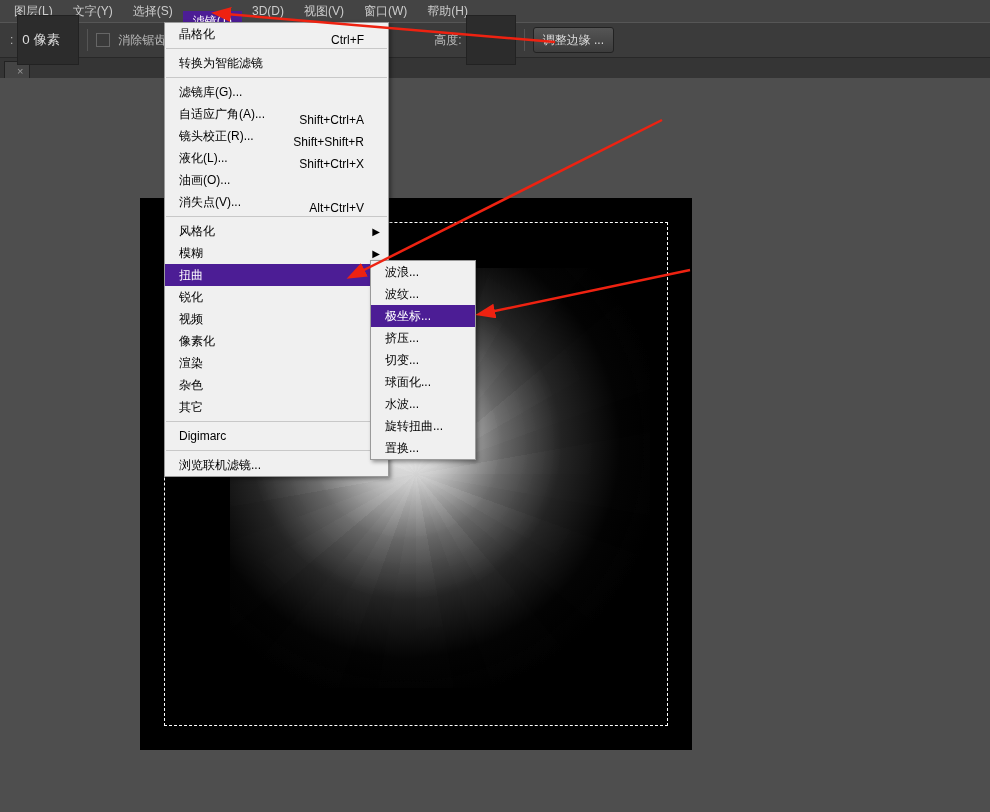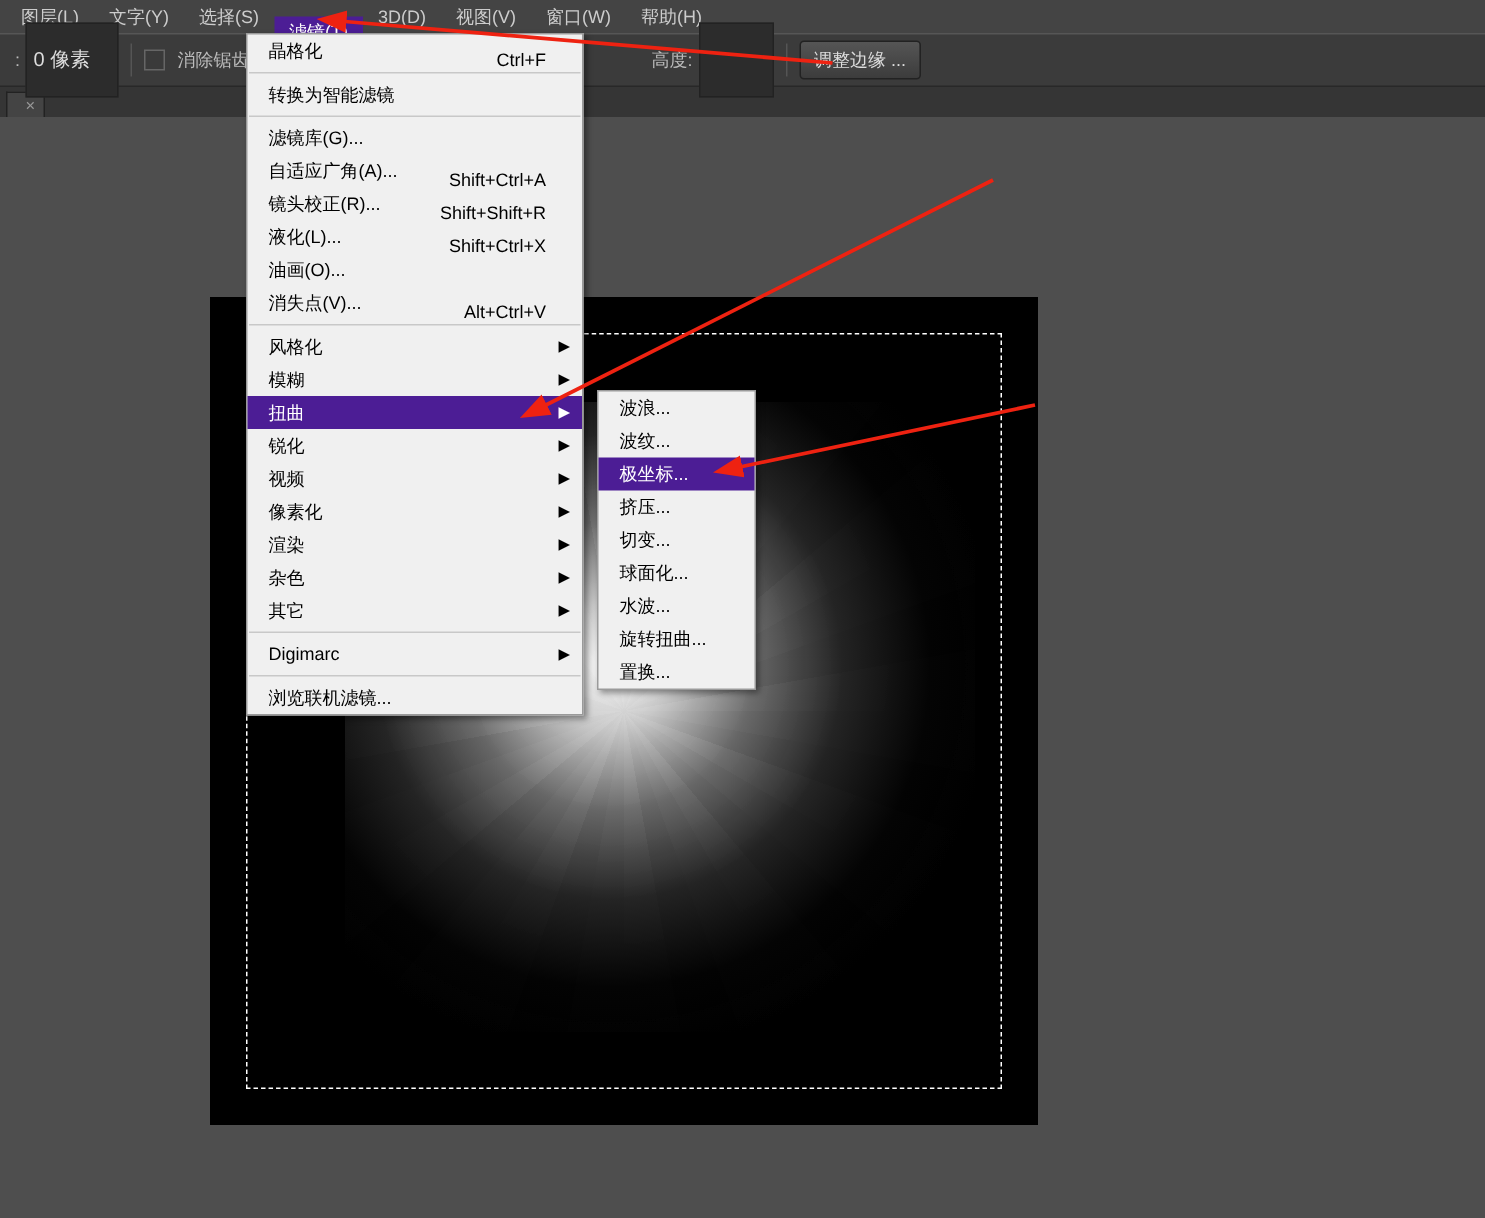--- a/index.html
+++ b/index.html
@@ -27,21 +27,21 @@
            -webkit-mask:radial-gradient(circle at 46% 44%, #000 0 60%, transparent 78%);}
 
   
   .menu{position:absolute;background:#f0f0f0;border:1px solid #9a9a9a;color:#000;font-size:12px;box-shadow:2px 2px 4px rgba(0,0,0,.4);z-index:50;}
   .menu .row{display:flex;align-items:center;height:22px;padding:0 24px 0 14px;white-space:nowrap;position:relative;}
   .menu .row .sc{margin-left:auto;padding-left:30px;color:#000;margin-top:12px;}
   .menu .row .arrow{position:absolute;right:8px;font-size:10px;}
   .menu .row.hl{background:#4c1d95;color:#fff;}
   .menu .sep{height:1px;background:#c8c8c8;margin:3px 1px;}
   .menu-main{left:164px;top:22px;width:223px;}
-  .menu-sub{left:398px;top:260px;width:104px;}
+  .menu-sub{left:370px;top:260px;width:104px;}
 
   
   svg.arrows{position:absolute;left:0;top:0;pointer-events:none;z-index:60;}
 </style>
 </head>
 <body>
 
 <div class="menubar">
   <div class="m-item">图层(L)</div>
   <div class="m-item">文字(Y)</div>

